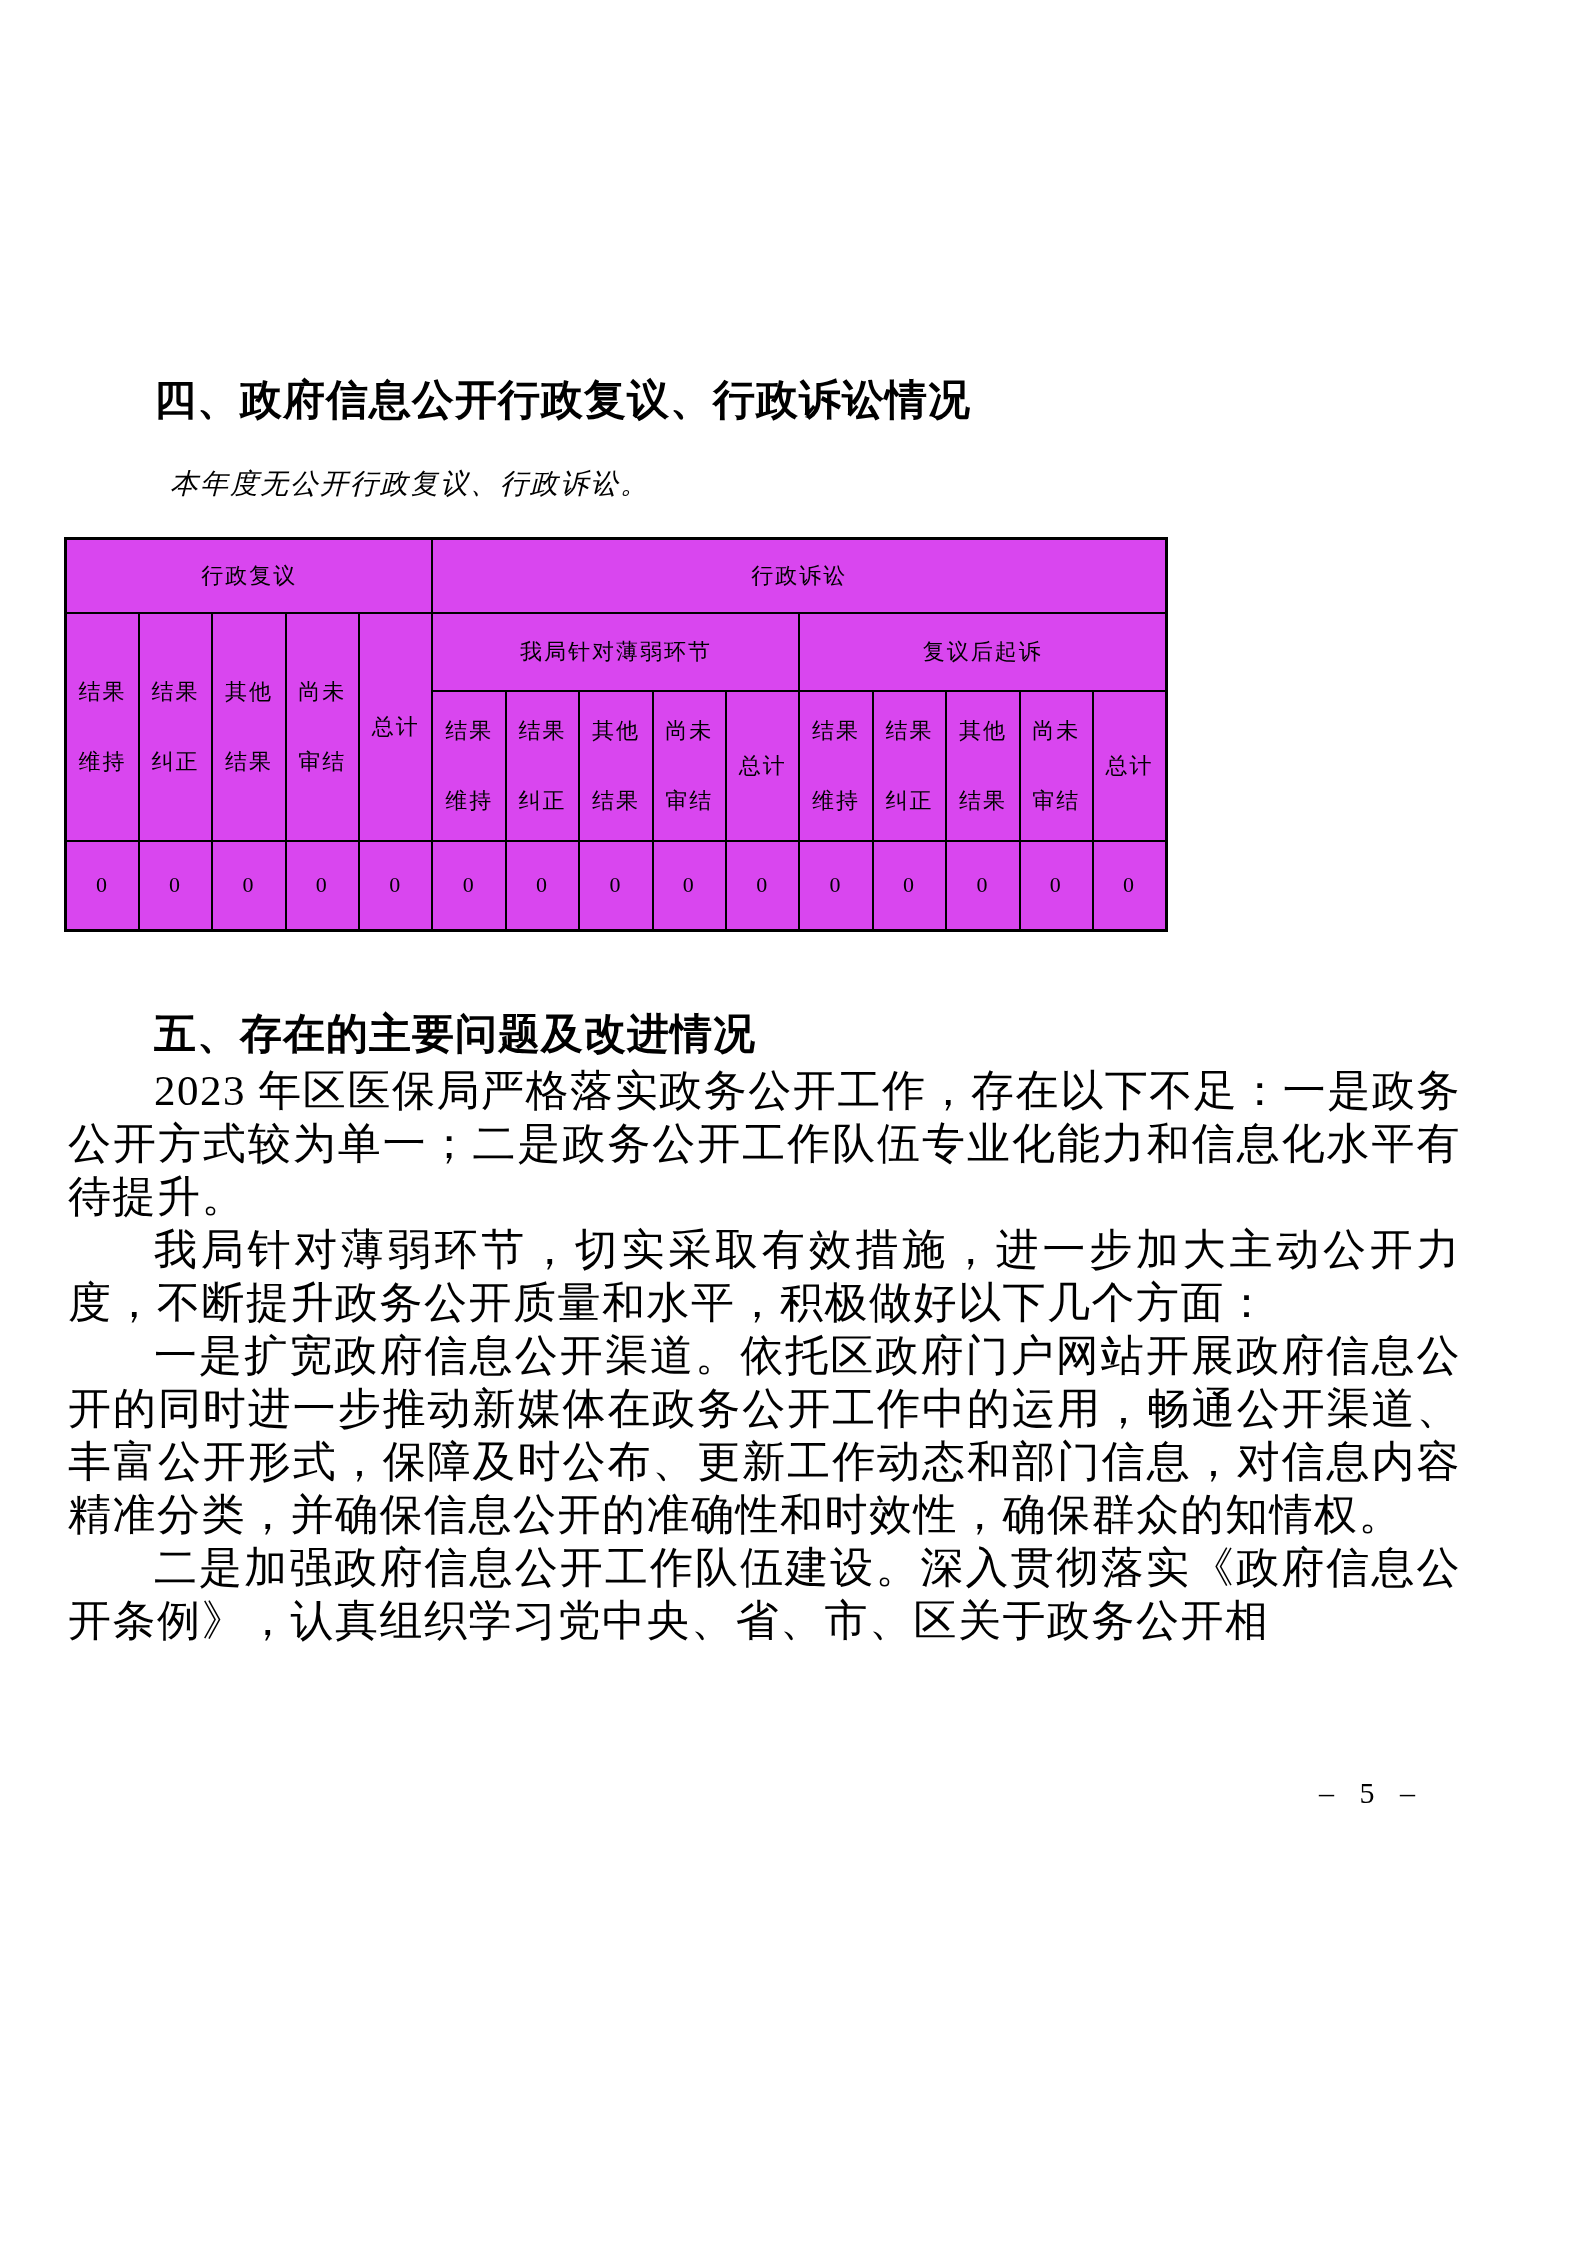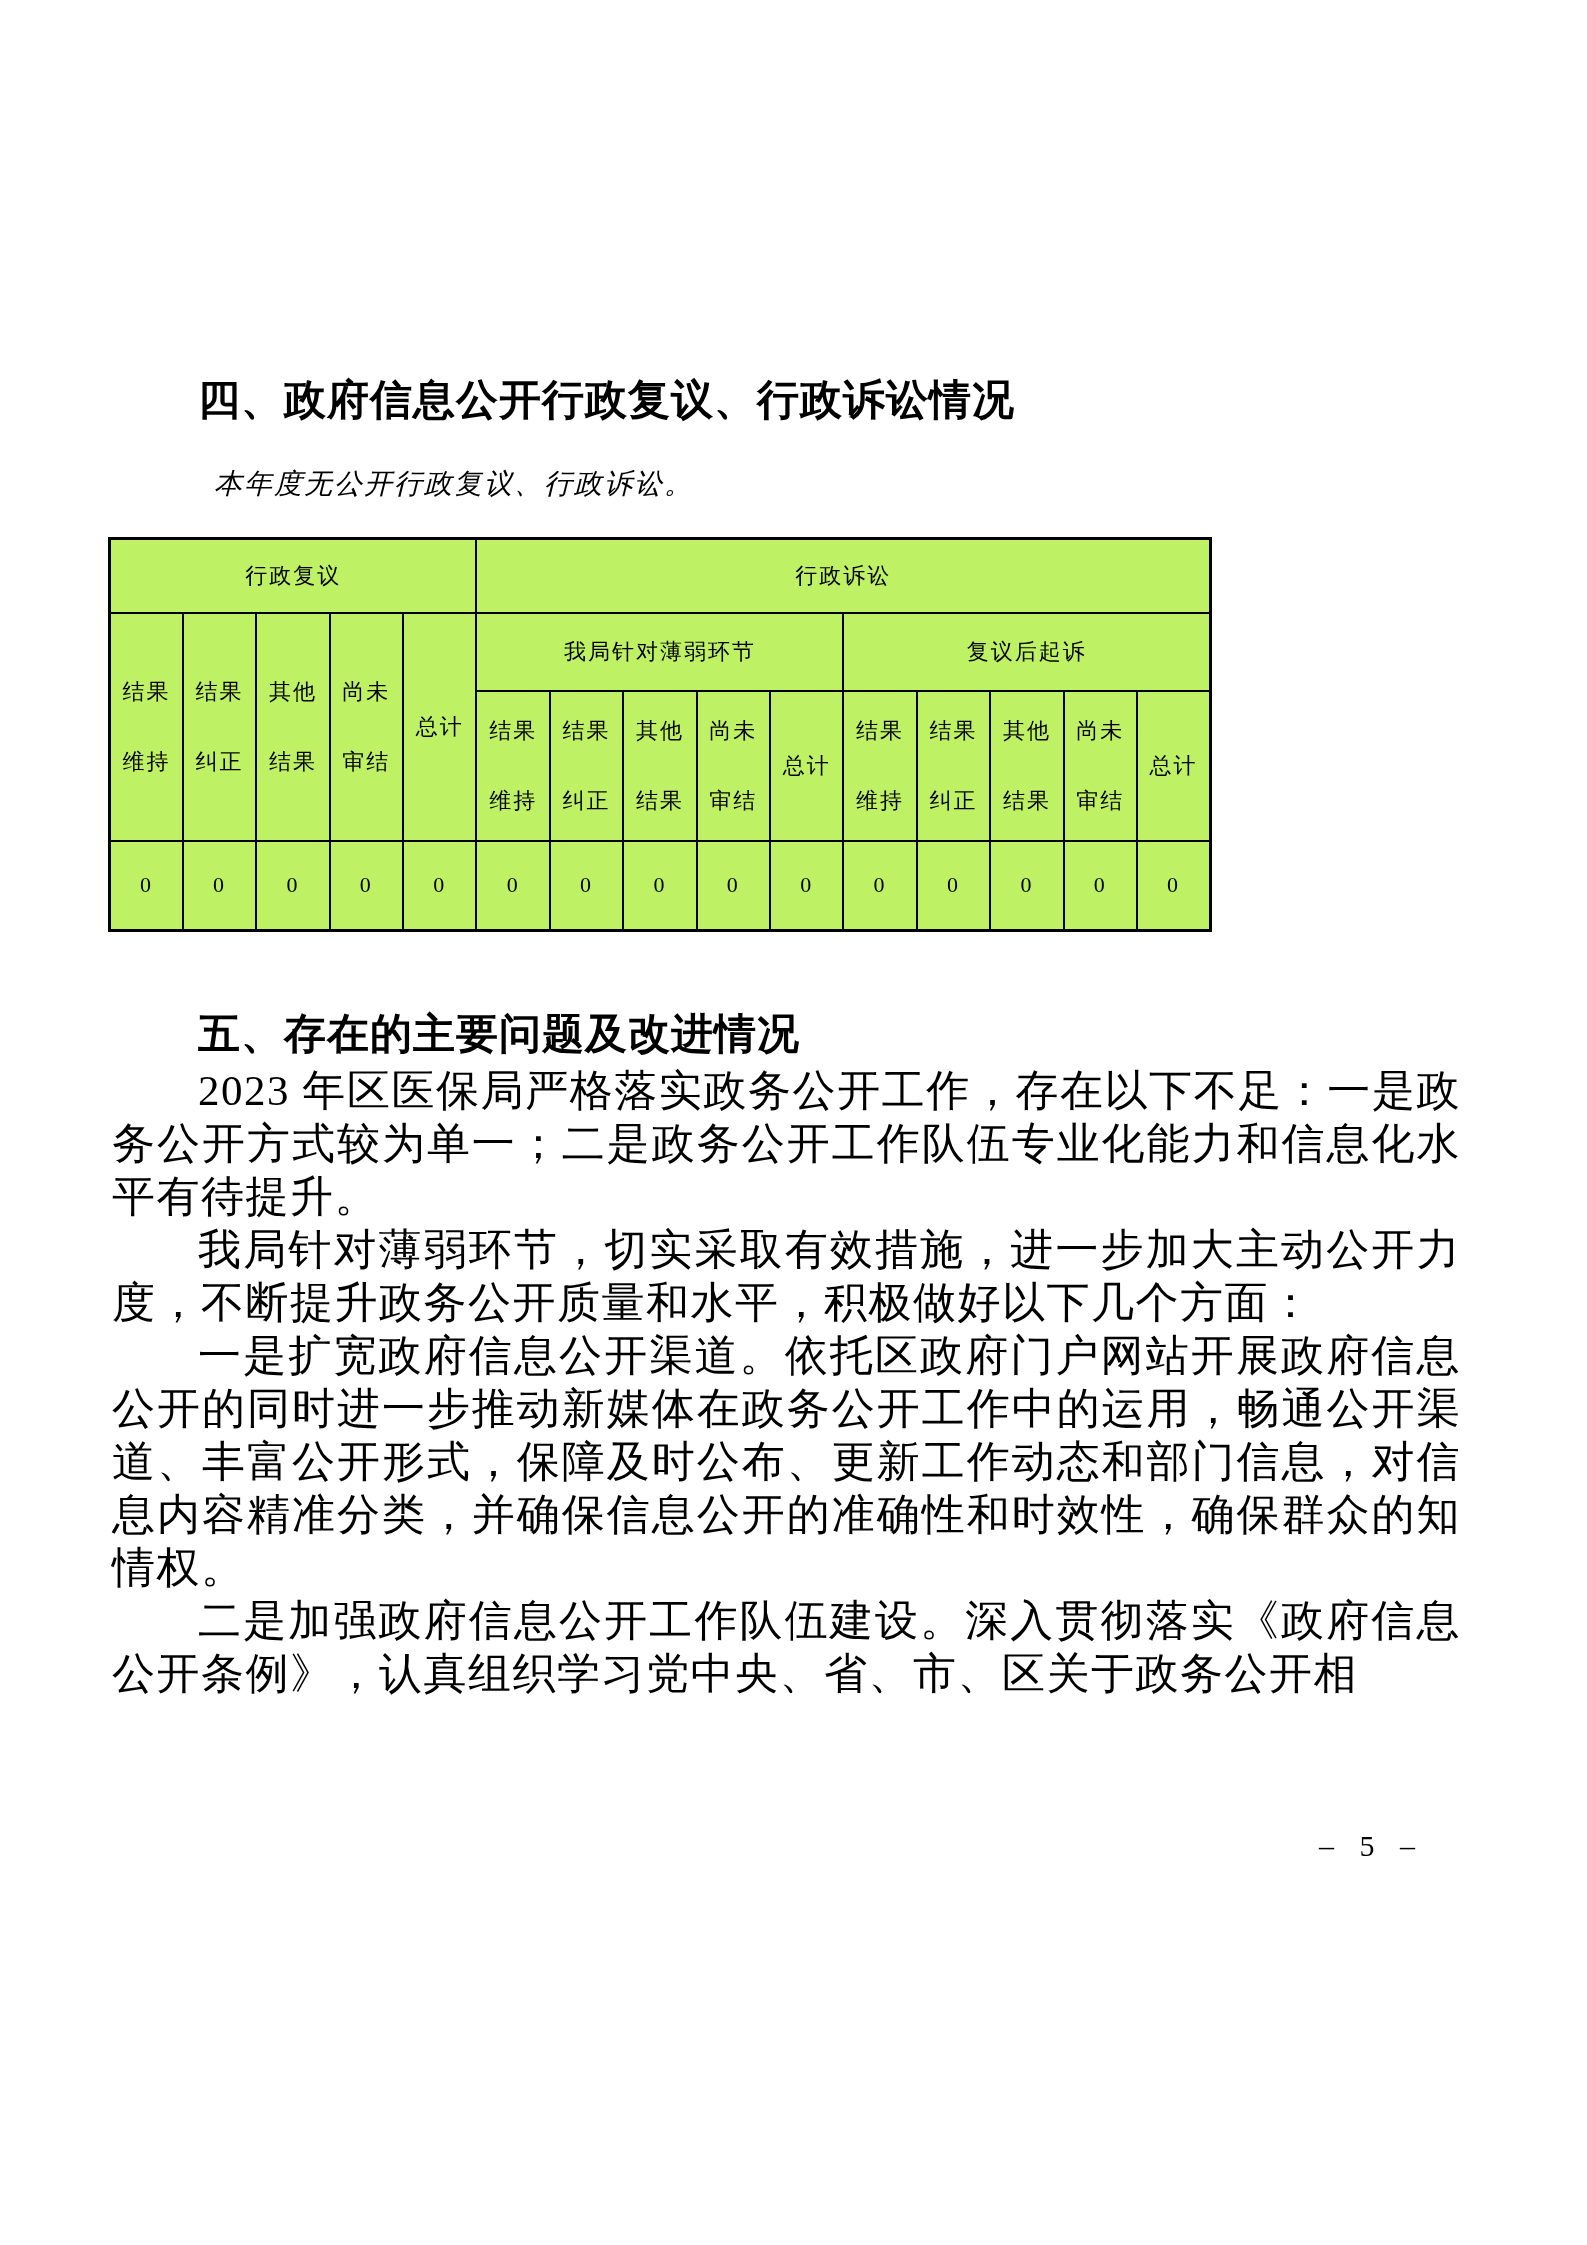--- a/index.html
+++ b/index.html
@@ -5,21 +5,21 @@
   html,body{margin:0;padding:0;background:#e8e8e8;}
   .page{
     position:relative;
     width:1587px;height:2245px;
     margin:0 auto;
     background:#ffffff;
     color:#000;
     overflow:hidden;
     font-family:"Liberation Serif","DejaVu Serif",serif;
   }
-  .content{padding:370px 126px 0 112px;}
+  .content{padding:370px 126px 0 68px;}
 
   .sec-heading{
     font-family:"Liberation Sans","DejaVu Sans",sans-serif;
     font-weight:700;
     font-size:42px;
     line-height:60px;
     margin:0;
     text-indent:86px;
     letter-spacing:1px;
     white-space:nowrap;
@@ -35,21 +35,21 @@
     white-space:nowrap;
     font-style:italic;
   }
 
   
   table.stats{
     border-collapse:collapse;
     table-layout:fixed;
     width:1104px;
     margin-left:-4px;
-    background:#bef264;
+    background:#d946ef;
   }
   table.stats td{
     border:2px solid #000;
     text-align:center;
     vertical-align:middle;
     padding:0;
     font-size:22px;
     letter-spacing:2px;
     overflow:hidden;
   }

